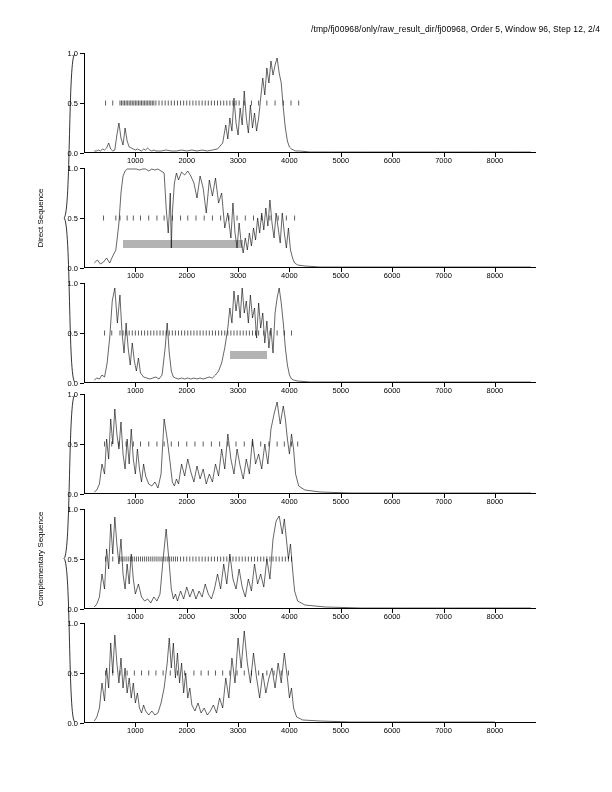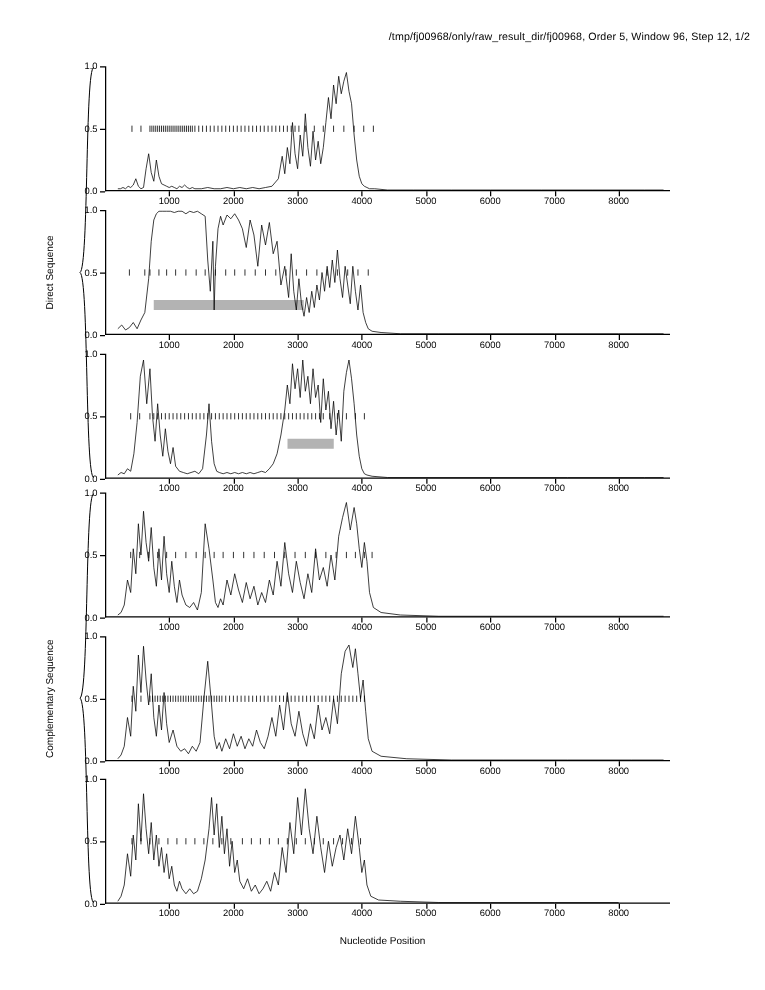--- a/index.html
+++ b/index.html
@@ -112,21 +112,21 @@
   .brace {
     position: absolute;
     left: 62px;
   }
 </style>
 </head>
 <body>
 
 <div id="page">
 
-  <div class="title">/tmp/fj00968/only/raw_result_dir/fj00968, Order 5, Window 96, Step 12, 1/2</div>
+  <div class="title">/tmp/fj00968/only/raw_result_dir/fj00968, Order 5, Window 96, Step 12, 2/4</div>
 
   <div id="panels">
       <div class="panel" style="top: 53px; height: 100px;">
         <div class="axis-line yaxis"></div>
         <div class="axis-line xaxis"></div>
         <div class="ytick" style="top: 100px;"></div>
         <div class="ytlabel" style="top: 100px;">0.0</div>
         <div class="ytick" style="top: 50px;"></div>
         <div class="ytlabel" style="top: 50px;">0.5</div>
         <div class="ytick" style="top: 0px;"></div>
@@ -575,15 +575,14 @@
       <div class="ylabel-group" style="left: 40px; top: 218px; transform: rotate(-90deg) translate(-50%, -50%);">Direct Sequence</div>
       <svg class="brace" width="14" height="330" style="top: 53px;">
         <path d="M13 1 C6 1, 9 161, 2 165 C9 169, 6 329, 13 329" fill="none" stroke="#000" stroke-width="0.8"></path>
       </svg>
       <div class="ylabel-group" style="left: 40px; top: 558.5px; transform: rotate(-90deg) translate(-50%, -50%);">Complementary Sequence</div>
       <svg class="brace" width="14" height="329" style="top: 394px;">
         <path d="M13 1 C6 1, 9 160.5, 2 164.5 C9 168.5, 6 328, 13 328" fill="none" stroke="#000" stroke-width="0.8"></path>
       </svg>
     </div>
 
-  <div class="xlabel" style="top:748px;">Nucleotide Position</div>
 
 </div>
 
 </body></html>

